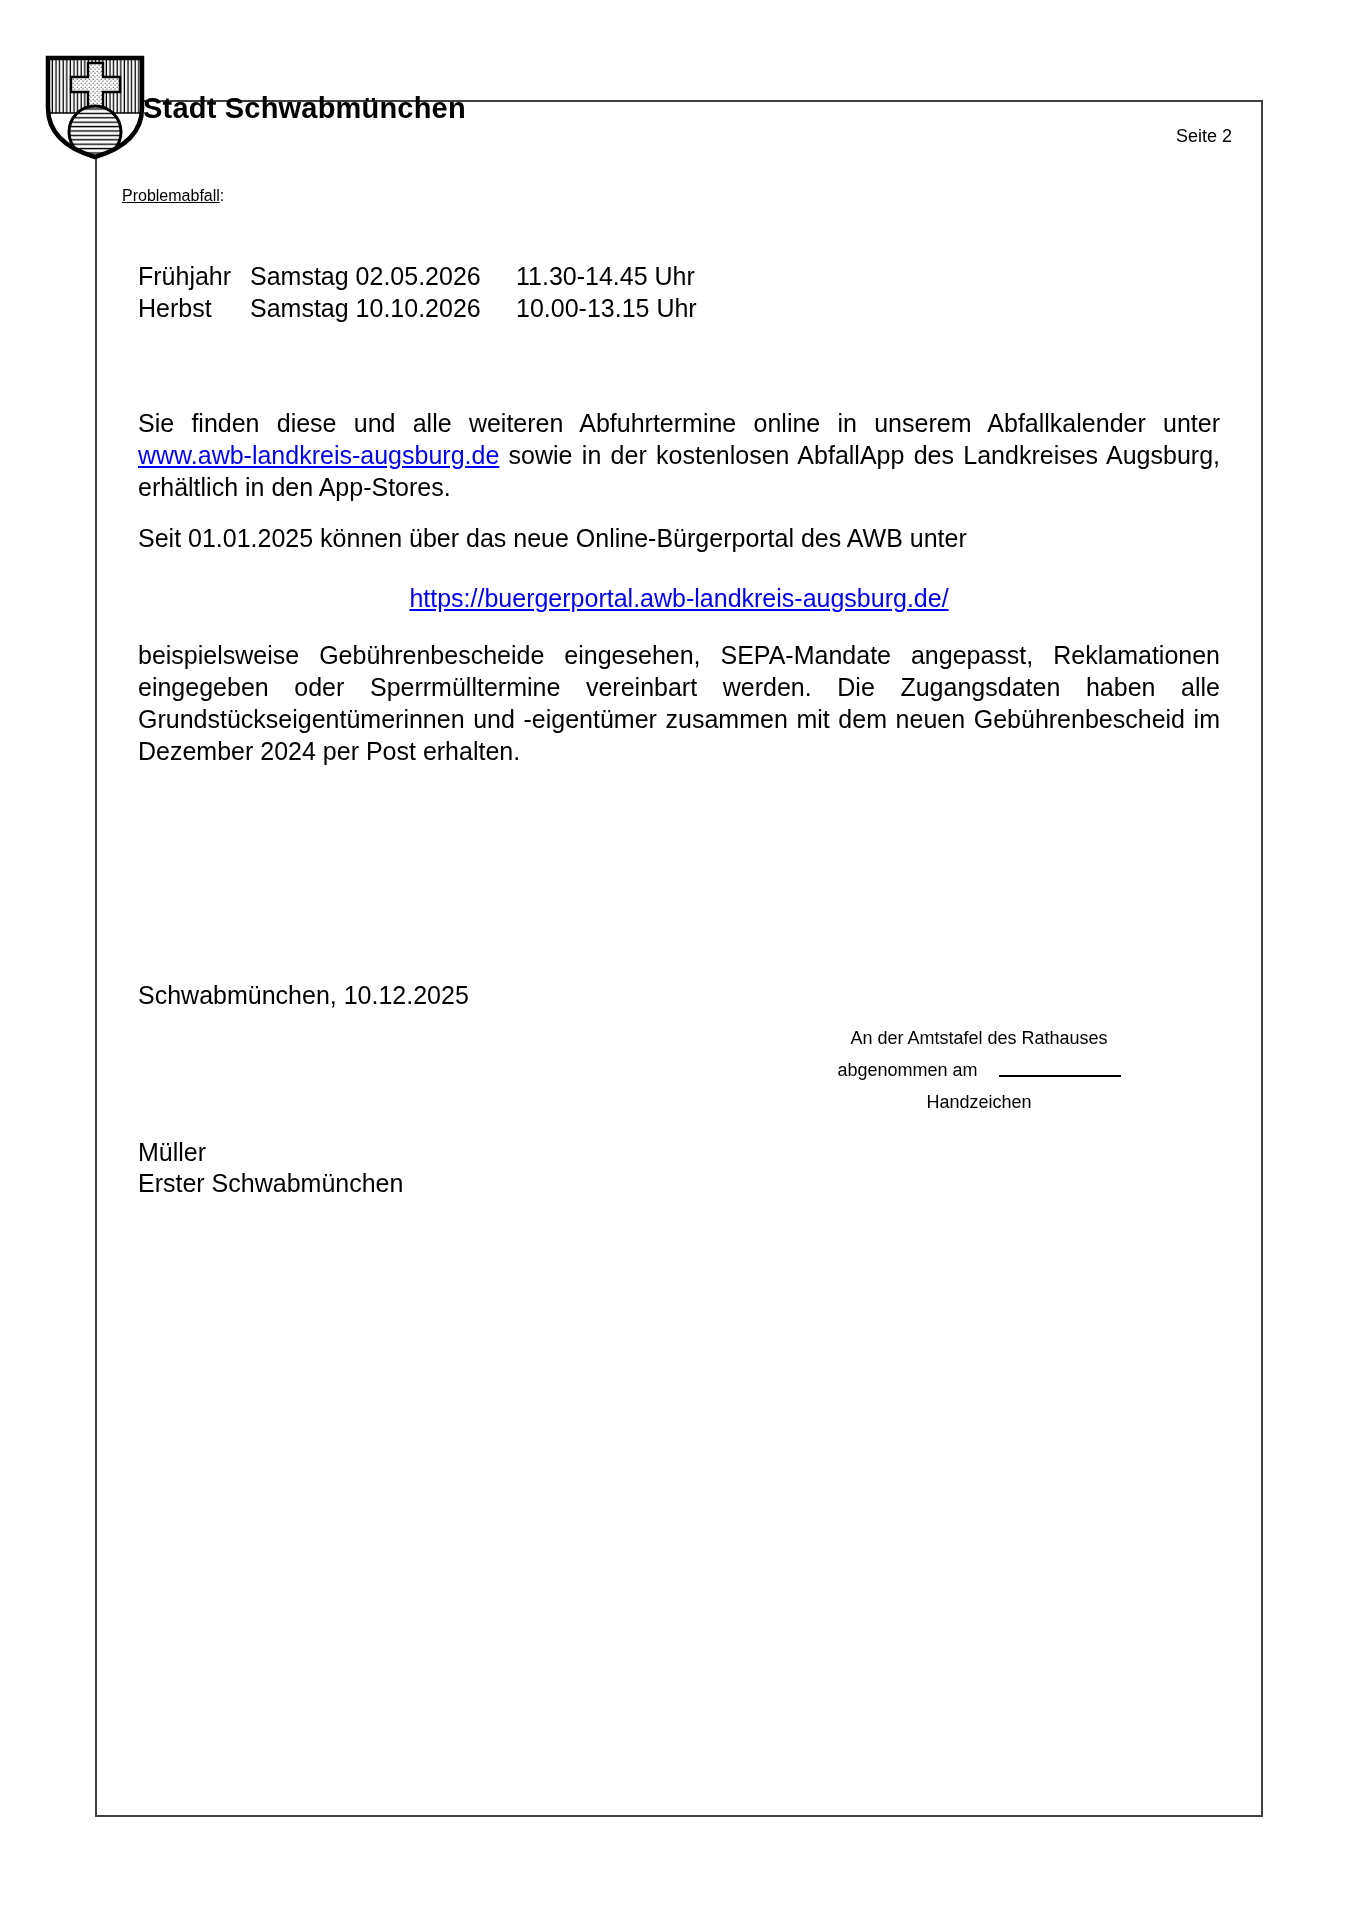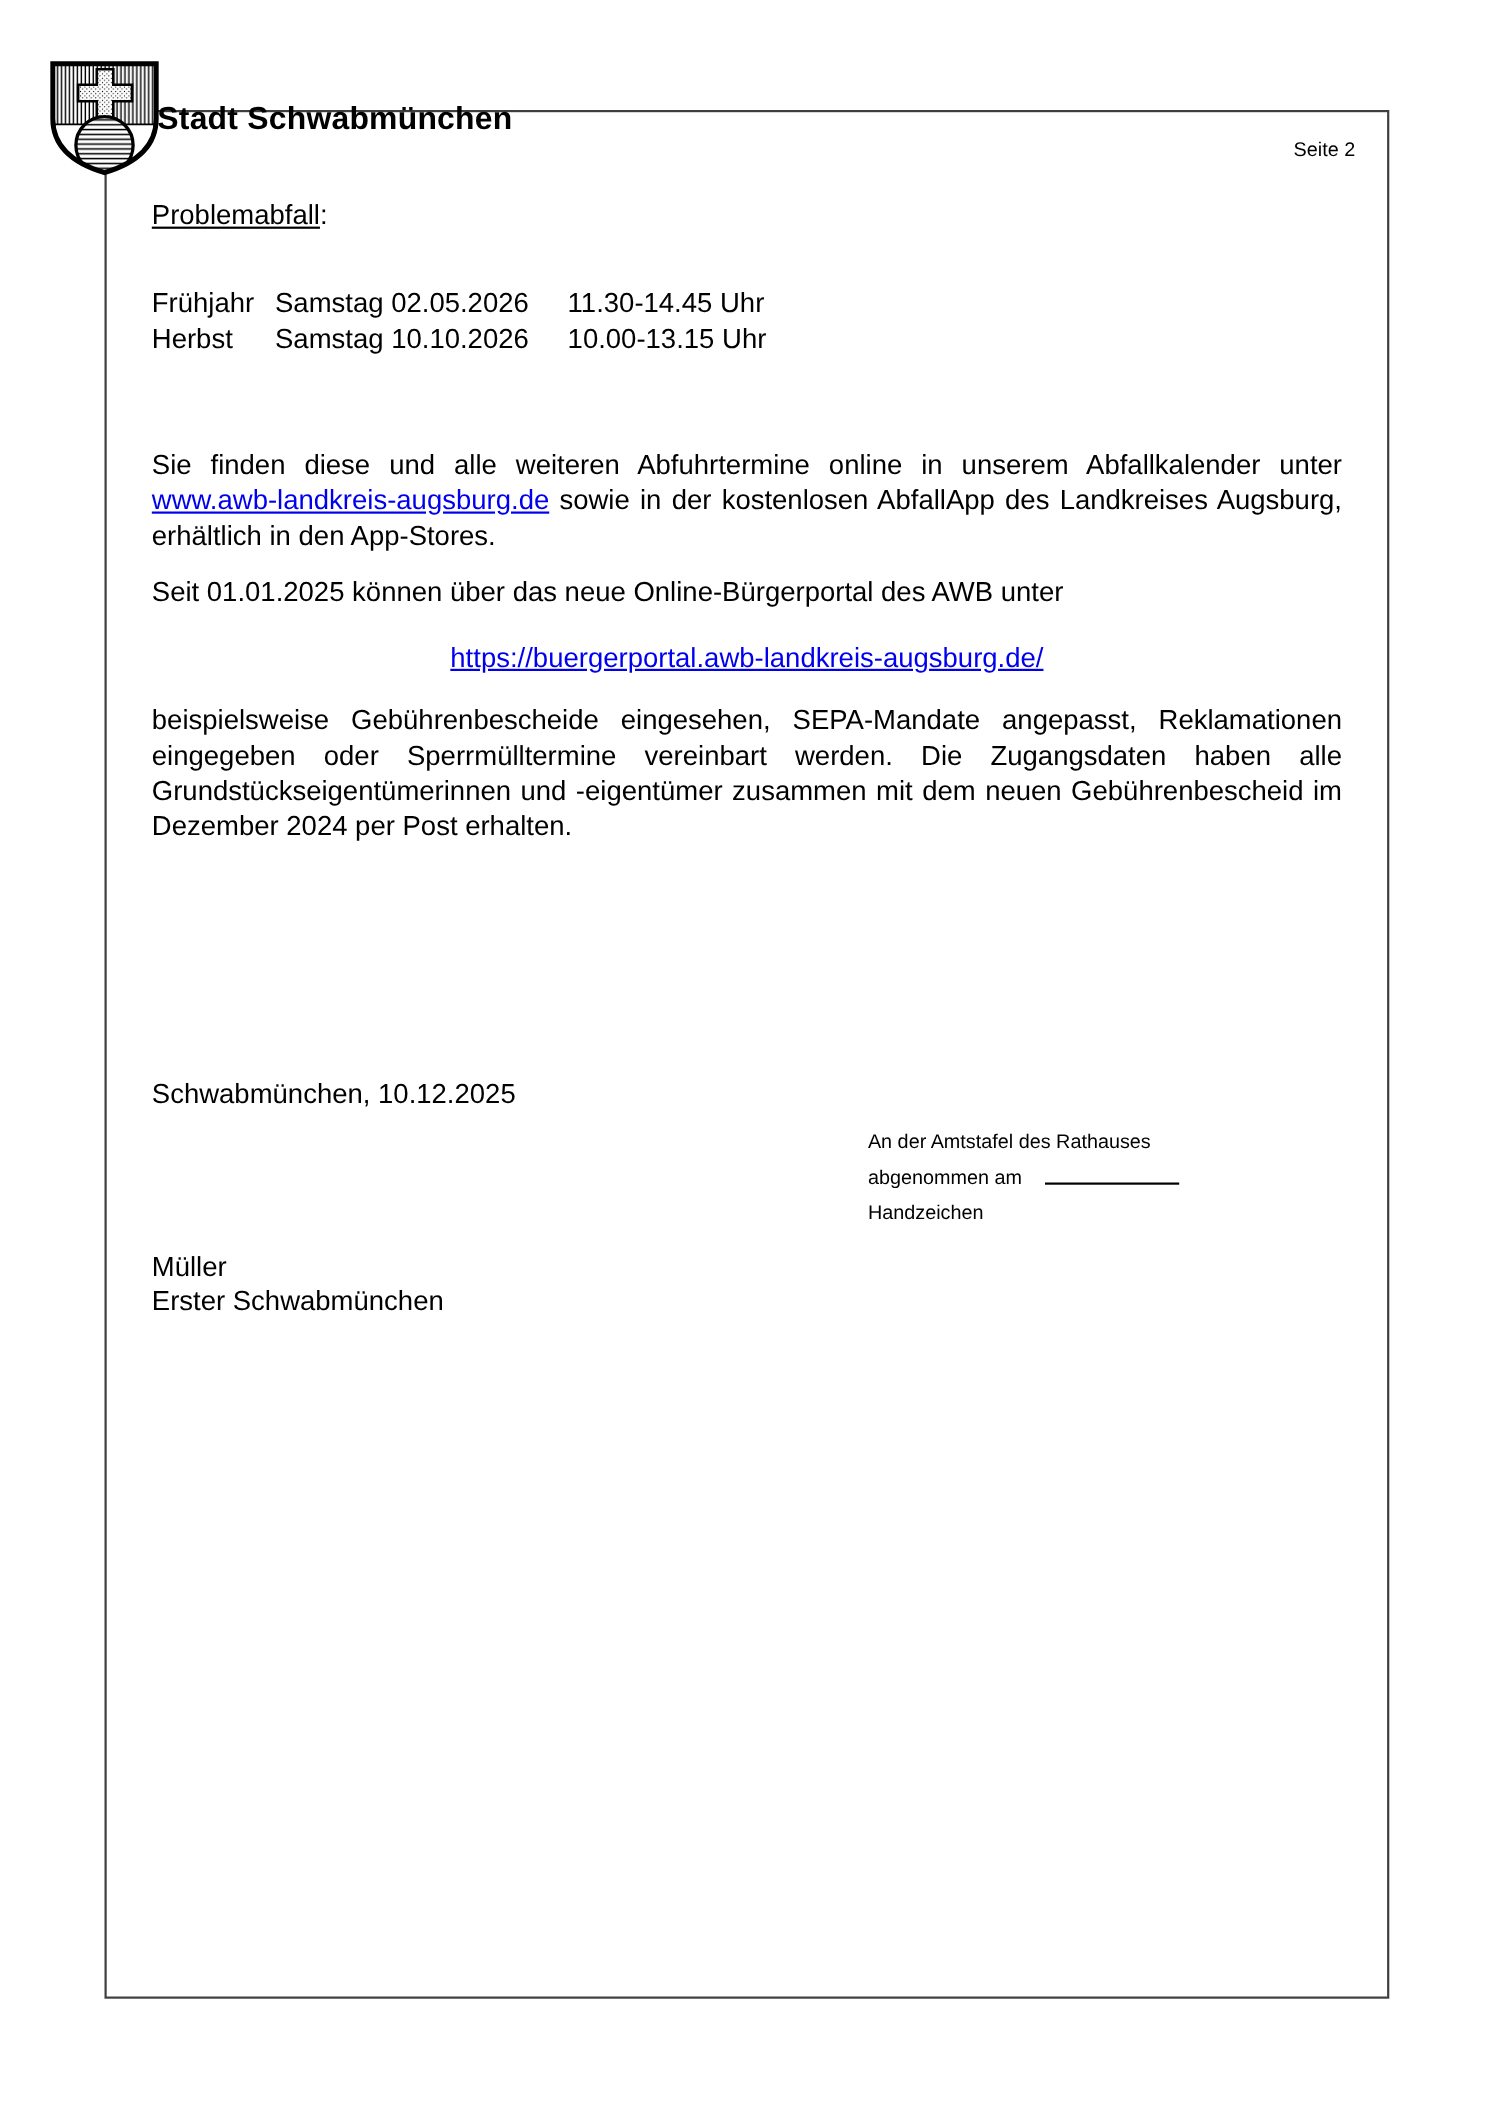--- a/index.html
+++ b/index.html
@@ -33,22 +33,22 @@
   }
   .page-number {
     position: absolute;
     left: 1082px; top: 126px;
     width: 150px;
     text-align: right;
     font-size: 18px;
   }
   .doc-heading {
     position: absolute;
-    left: 138px; top: 180px;
-    font-size: 25px; line-height: 32px;
+    left: 122px; top: 180px;
+    font-size: 16px; line-height: 32px;
     white-space: nowrap;
   }
   .doc-heading .u { text-decoration: underline; }
   .schedule {
     position: absolute;
     left: 138px; top: 236px;
     font-size: 25px; line-height: 32px;
     display: grid;
     grid-template-columns: 112px 266px auto;
     grid-auto-rows: 32px;
@@ -85,20 +85,21 @@
   .notice-block {
     position: absolute;
     left: 789px; top: 1022px;
     font-size: 18px;
     width: 380px;
   }
   .notice-row {
     height: 32px;
     display: flex;
     align-items: center;
+    justify-content: center;
   }
   .notice-label { display: inline-block; width: 161px; white-space: nowrap; }
   .notice-label.wide { width: auto; }
   .blank-line {
     display: inline-block;
     width: 122px;
     height: 14px;
     border-bottom: 2px solid #000;
   }
   .signature-block {

